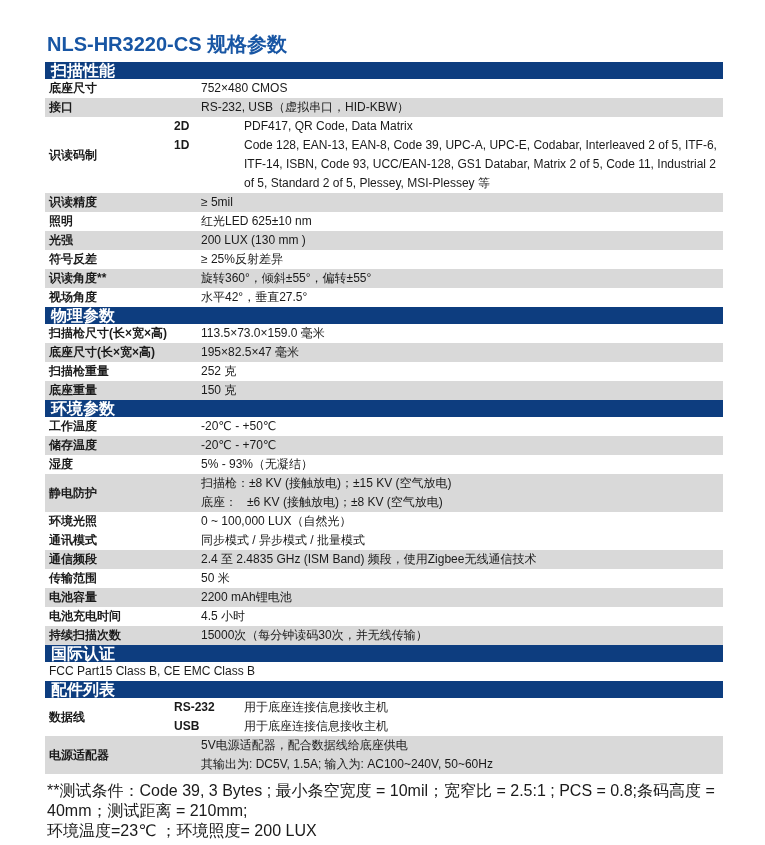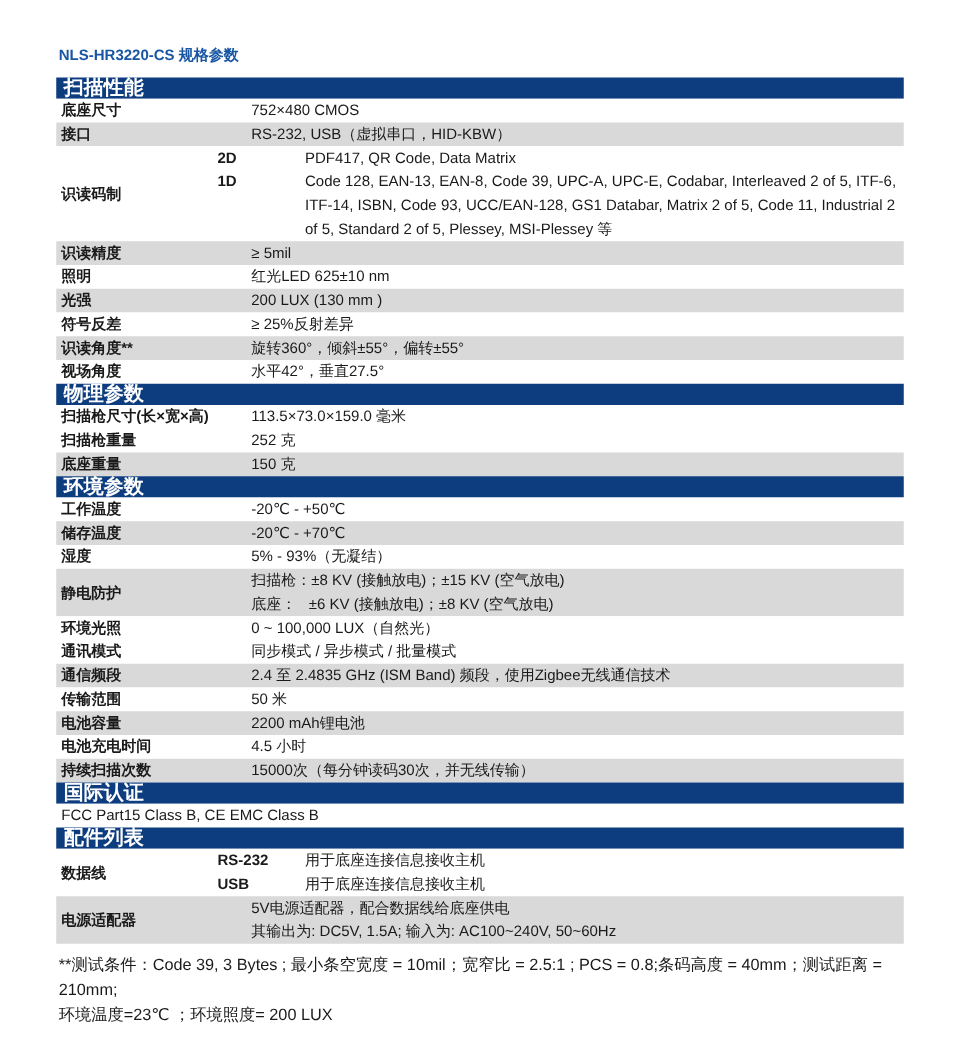--- a/index.html
+++ b/index.html
@@ -12,21 +12,21 @@
   html,body{margin:0;padding:0;}
   body{
     width:765px;height:845px;background:#ffffff;
     font-family:"Liberation Sans","DejaVu Sans",sans-serif;
     color:var(--text,#1a1a1a);
     overflow:hidden;
   }
   .doc{padding:34px 42px 0 45px;}
   .title{
     margin:0 0 8px 2px;
-    font-size:12px;font-weight:bold;line-height:20px;
+    font-size:20px;font-weight:bold;line-height:20px;
     color:var(--title,#1856a4);
   }
   .spec-table{width:678px;font-size:12px;}
   .sec-bar{
     background:var(--header-bar,#0d3d7f);
     color:#ffffff;font-weight:bold;
     height:17px;line-height:17px;
     padding-left:6px;font-size:16px;
   }
   .row{display:flex;min-height:19px;background:#ffffff;}
@@ -38,21 +38,21 @@
   .lbl.center{display:flex;align-items:center;}
   .val{flex:1;line-height:19px;padding-right:4px;}
   .lbl-narrow{
     flex:0 0 86px;padding-left:4px;font-weight:bold;line-height:19px;
     display:flex;align-items:center;
   }
   .subcol{flex:1;display:flex;flex-direction:column;margin-left:43px;}
   .subrow{display:flex;}
   .sub{flex:0 0 70px;font-weight:bold;line-height:19px;}
   .fullrow{padding-left:4px;line-height:19px;}
-  .footnote{margin-top:7px;font-size:13px;line-height:20px;}
+  .footnote{margin-top:7px;font-size:16px;line-height:20px;}
   .footnote div{padding-left:2px;}
 </style>
 </head>
 <body>
 
 <div class="doc">
 
   <h1 class="title">NLS-HR3220-CS 规格参数</h1>
 
   <div class="spec-table">
@@ -113,20 +113,24 @@
       <div class="val">水平42°，垂直27.5°</div>
     </div>
 
     <div class="sec-bar">物理参数</div>
 
     <div class="row">
       <div class="lbl">扫描枪尺寸(长×宽×高)</div>
       <div class="val">113.5×73.0×159.0 毫米</div>
     </div>
 
+    <div class="row gray">
+      <div class="lbl">底座尺寸(长×宽×高)</div>
+      <div class="val">195×82.5×47 毫米</div>
+    </div>
 
     <div class="row">
       <div class="lbl">扫描枪重量</div>
       <div class="val">252 克</div>
     </div>
 
     <div class="row gray">
       <div class="lbl">底座重量</div>
       <div class="val">150 克</div>
     </div>

